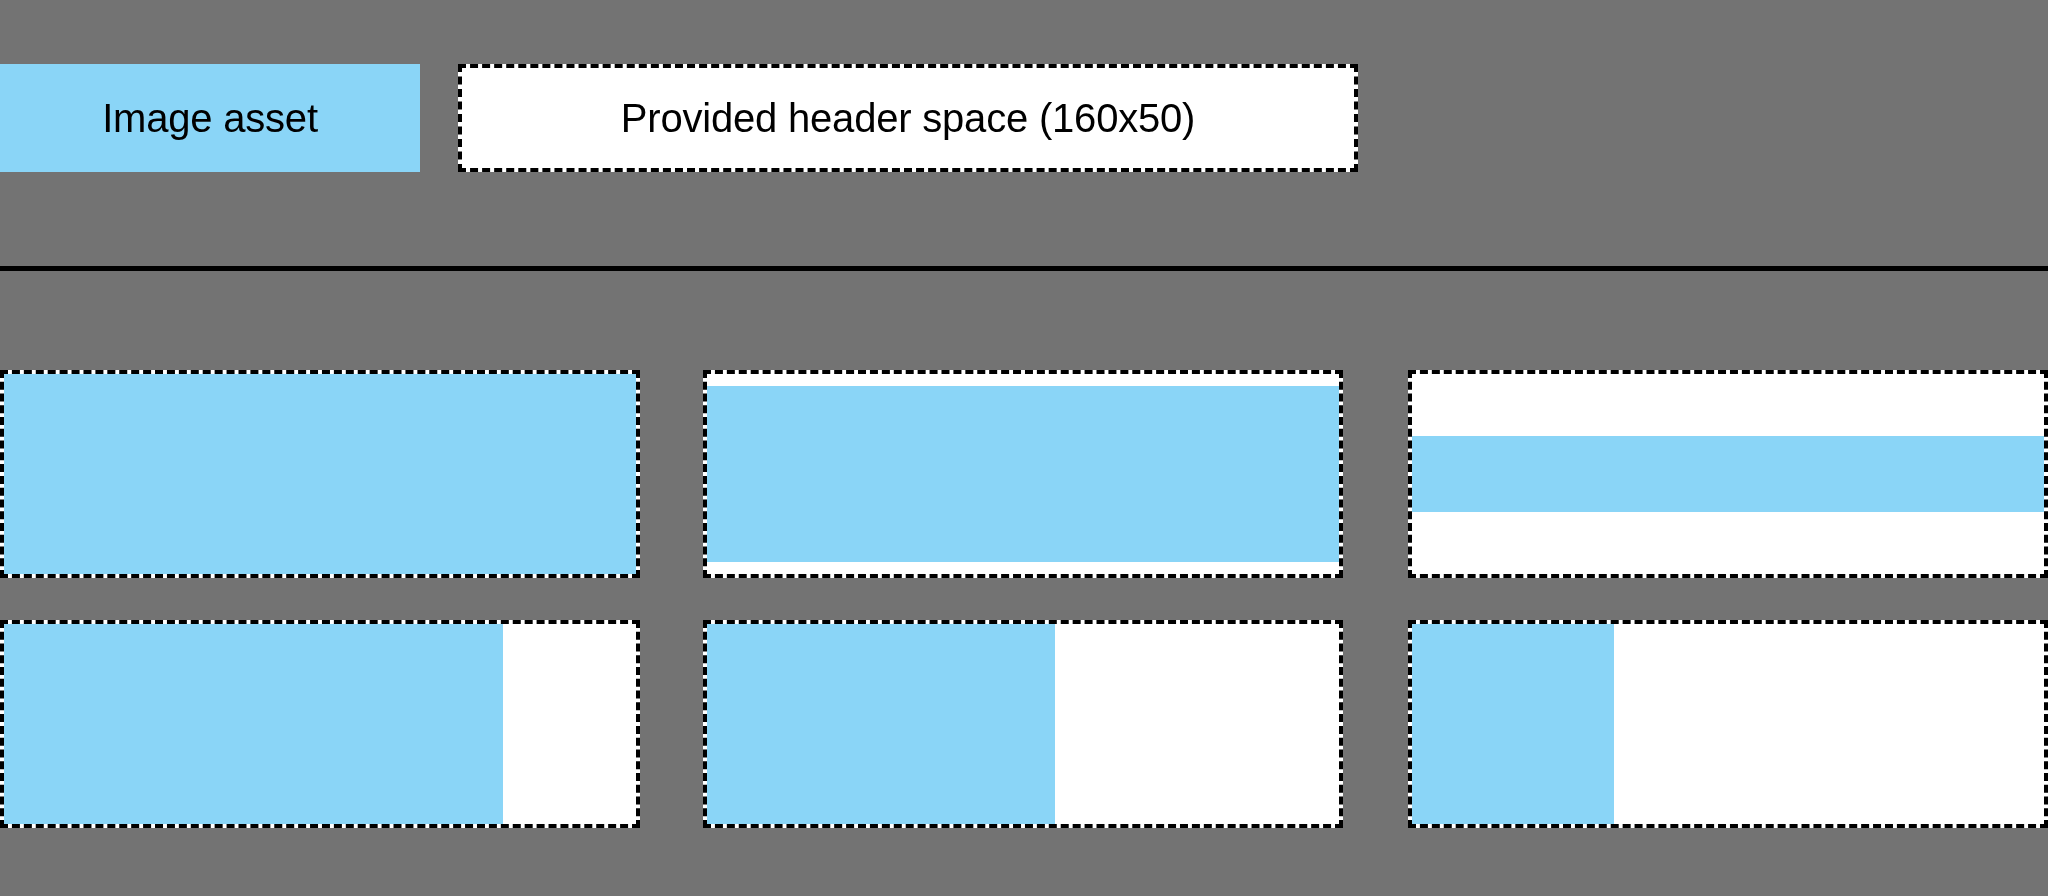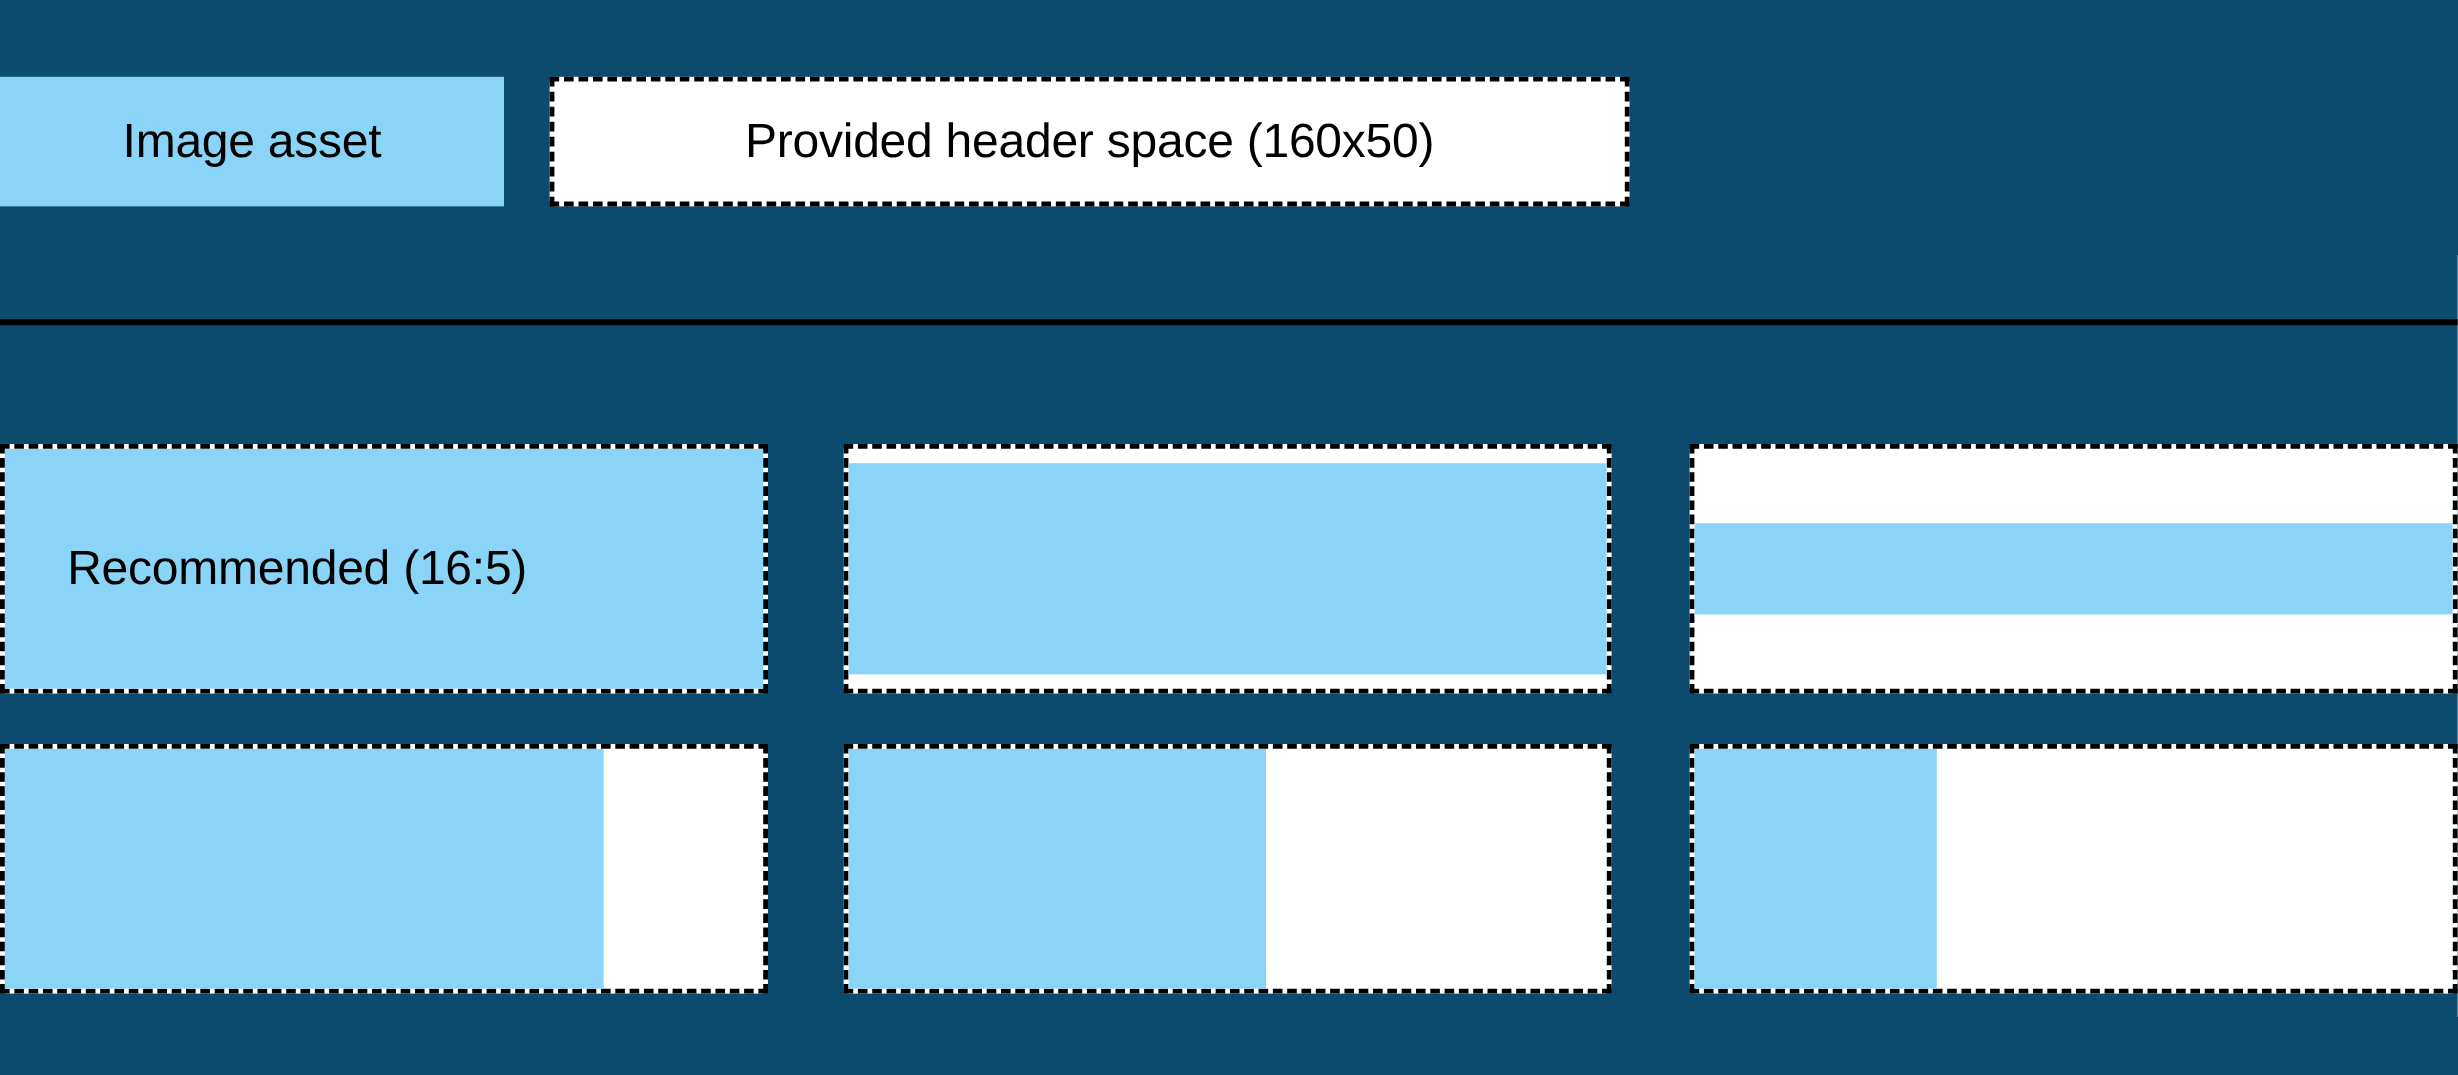--- a/index.html
+++ b/index.html
@@ -14,21 +14,21 @@
     overflow: hidden;
     font-family: "Liberation Sans", sans-serif;
     color: #000000;
     -webkit-font-smoothing: antialiased;
   }
 
   .canvas {
     position: relative;
     width: 2048px;
     height: 896px;
-    background: #0c4a6e;
+    background: #737373;
   }
 
   
   .legend-row {
     position: absolute;
     left: 0;
     top: 64px;
     height: 108px;
     width: 1360px;
   }
@@ -151,21 +151,20 @@
     </div>
   </div>
 
   <div class="divider"></div>
 
   <div class="grid">
 
     <div class="grid-row row-1">
       <div class="cell col-1">
         <div class="fill" style="background: rgb(138, 213, 247); width: 100%; height: 100%; left: 0px; top: 0px;"></div>
-        <span class="cell-label">Recommended (16:5)</span>
       </div>
       <div class="cell col-2">
         <div class="fill" style="background: rgb(138, 213, 247); width: 100%; height: 88%; left: 0px; top: 50%; transform: translateY(-50%);"></div>
       </div>
       <div class="cell col-3">
         <div class="fill" style="background: rgb(138, 213, 247); width: 100%; height: 38%; left: 0px; top: 50%; transform: translateY(-50%);"></div>
       </div>
     </div>
 
     <div class="grid-row row-2">

